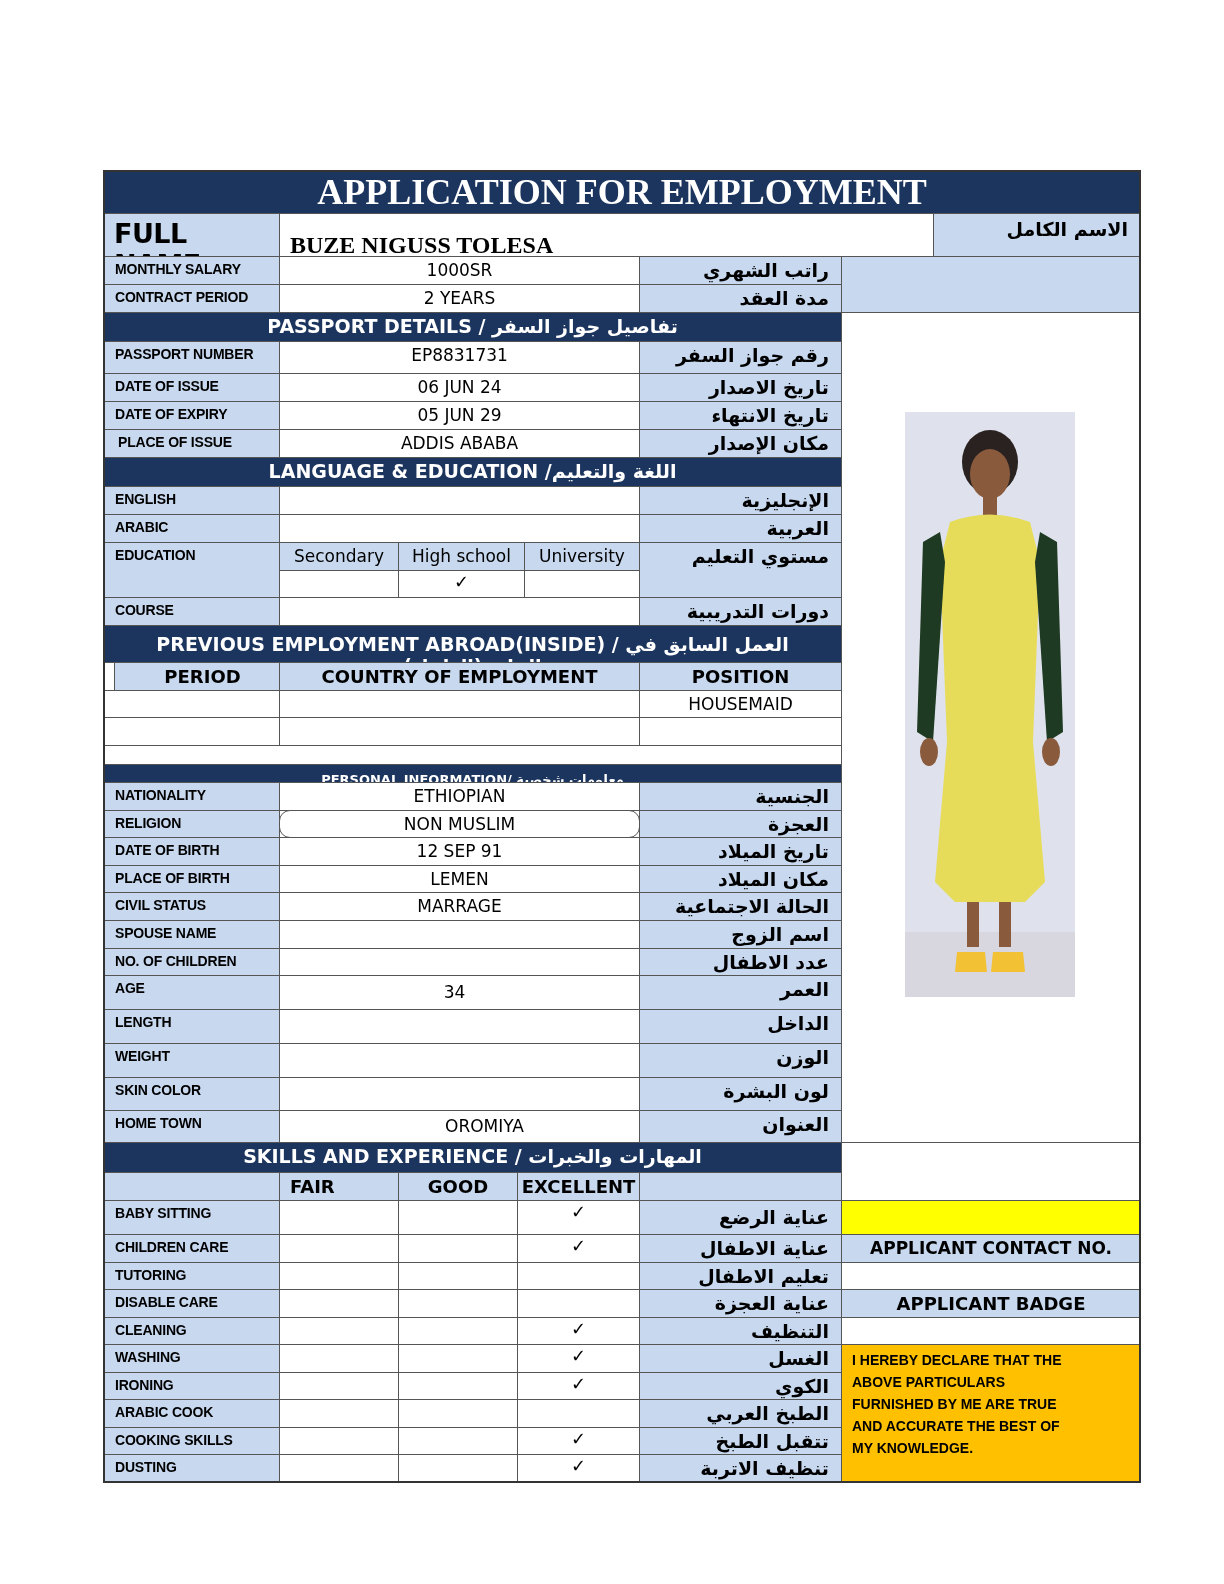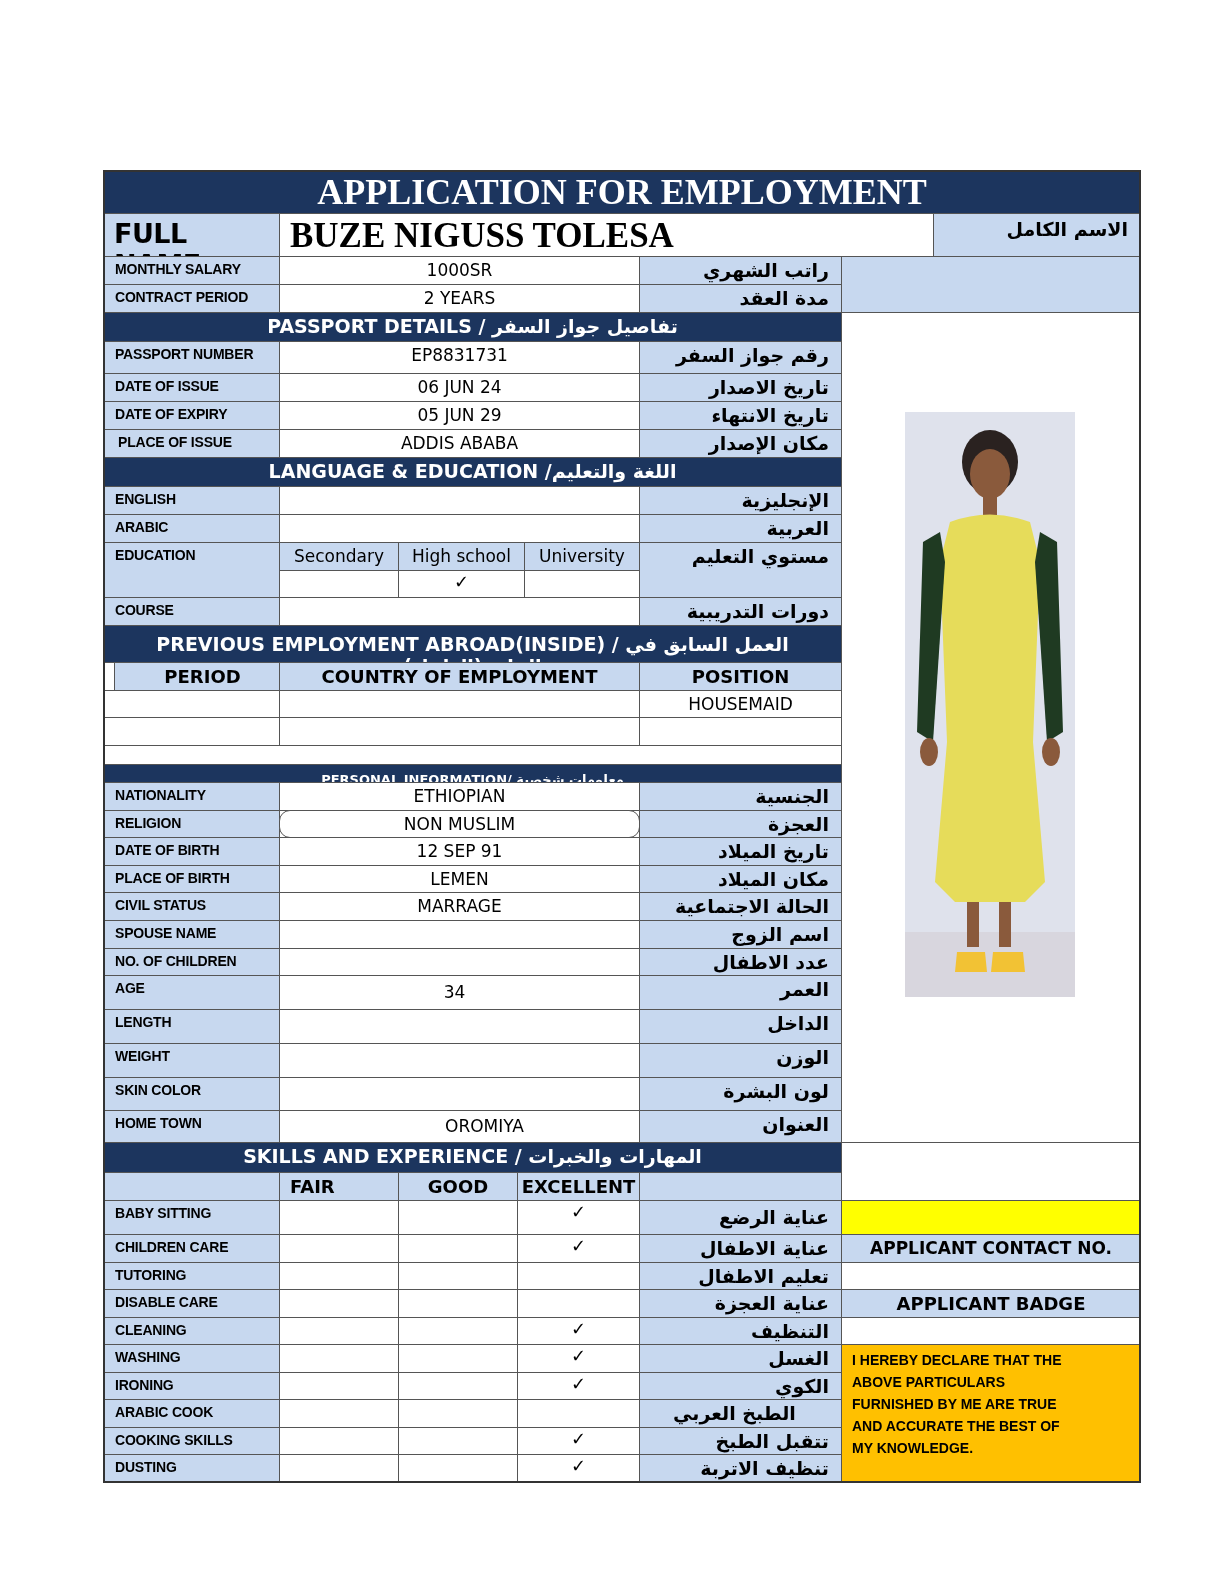--- a/index.html
+++ b/index.html
@@ -11,21 +11,21 @@
   .yl { background:#ffff00; }
   .or { background:#ffc000; }
   .lbl { font-weight:bold; font-size:14px; padding:4px 0 0 11px; font-family:"Liberation Sans", sans-serif; letter-spacing:-0.2px; }
   .val { font-size:18px; text-align:center; padding-top:3px; font-family:"DejaVu Sans", sans-serif; font-size:17px; }
   .ar { font-weight:bold; font-size:19px; text-align:right; padding:2px 12px 0 0; direction:rtl; font-family:"DejaVu Sans", sans-serif; }
   .hdr { font-weight:bold; font-size:20px; text-align:center; padding-top:3px; font-family:"DejaVu Sans", sans-serif; }
   .colh { font-weight:bold; font-size:18px; text-align:center; padding-top:3px; font-family:"DejaVu Sans", sans-serif; }
   .chk { font-size:18px; text-align:center; }
   .title { font-family:"Liberation Serif", "DejaVu Serif", serif; font-weight:bold; font-size:36px; text-align:center; line-height:43px; }
   .fullname-lbl { font-weight:bold; font-size:27px; padding:4px 0 0 10px; font-family:"DejaVu Sans", sans-serif; letter-spacing:-0.5px; }
-  .fullname-val { font-family:"Liberation Serif", "DejaVu Serif", serif; font-weight:bold; font-size:35px; padding:2px 0 0 10px; }
+  .fullname-val { font-family:"Liberation Serif", "DejaVu Serif", serif; font-weight:bold; font-size:24px; padding:18px 0 0 10px; }
   .photo { position:absolute; left:905px; top:412px; width:170px; height:585px; background:#dfe2ec; overflow:hidden; }
   .decl { font-weight:bold; font-size:14px; padding:4px 8px 0 10px; line-height:22px; white-space:pre-line; font-family:"Liberation Sans", sans-serif; }
 </style>
 </head>
 <body>
 
 <div class="c" style="left:103px;top:170px;width:1038px;height:1313px;border:2px solid #333;background:transparent;z-index:5;pointer-events:none;"></div>
 
 <div class="c navy title" style="left:103px;top:170px;width:1038px;height:44px;">APPLICATION FOR EMPLOYMENT</div>
 
@@ -220,21 +220,21 @@
   <div class="c wh chk" style="left:279px;top:1372px;width:120px;height:28px;"></div>
   <div class="c wh chk" style="left:398px;top:1372px;width:120px;height:28px;"></div>
   <div class="c wh chk" style="left:517px;top:1372px;width:123px;height:28px;">✓</div>
   <div class="c lb ar" style="left:639px;top:1372px;width:203px;height:28px;">الكوي</div>
 </div>
 <div>
   <div class="c lb lbl" style="left:103px;top:1399px;width:177px;height:29px;">ARABIC COOK</div>
   <div class="c wh chk" style="left:279px;top:1399px;width:120px;height:29px;"></div>
   <div class="c wh chk" style="left:398px;top:1399px;width:120px;height:29px;"></div>
   <div class="c wh chk" style="left:517px;top:1399px;width:123px;height:29px;"></div>
-  <div class="c lb ar" style="left:639px;top:1399px;width:203px;height:29px;text-align:center;">الطبخ العربي</div>
+  <div class="c lb ar" style="left:639px;top:1399px;width:203px;height:29px;">الطبخ العربي</div>
 </div>
 <div>
   <div class="c lb lbl" style="left:103px;top:1427px;width:177px;height:28px;">COOKING SKILLS</div>
   <div class="c wh chk" style="left:279px;top:1427px;width:120px;height:28px;"></div>
   <div class="c wh chk" style="left:398px;top:1427px;width:120px;height:28px;"></div>
   <div class="c wh chk" style="left:517px;top:1427px;width:123px;height:28px;">✓</div>
   <div class="c lb ar" style="left:639px;top:1427px;width:203px;height:28px;">تتقبل الطبخ</div>
 </div>
 <div>
   <div class="c lb lbl" style="left:103px;top:1454px;width:177px;height:29px;">DUSTING</div>

